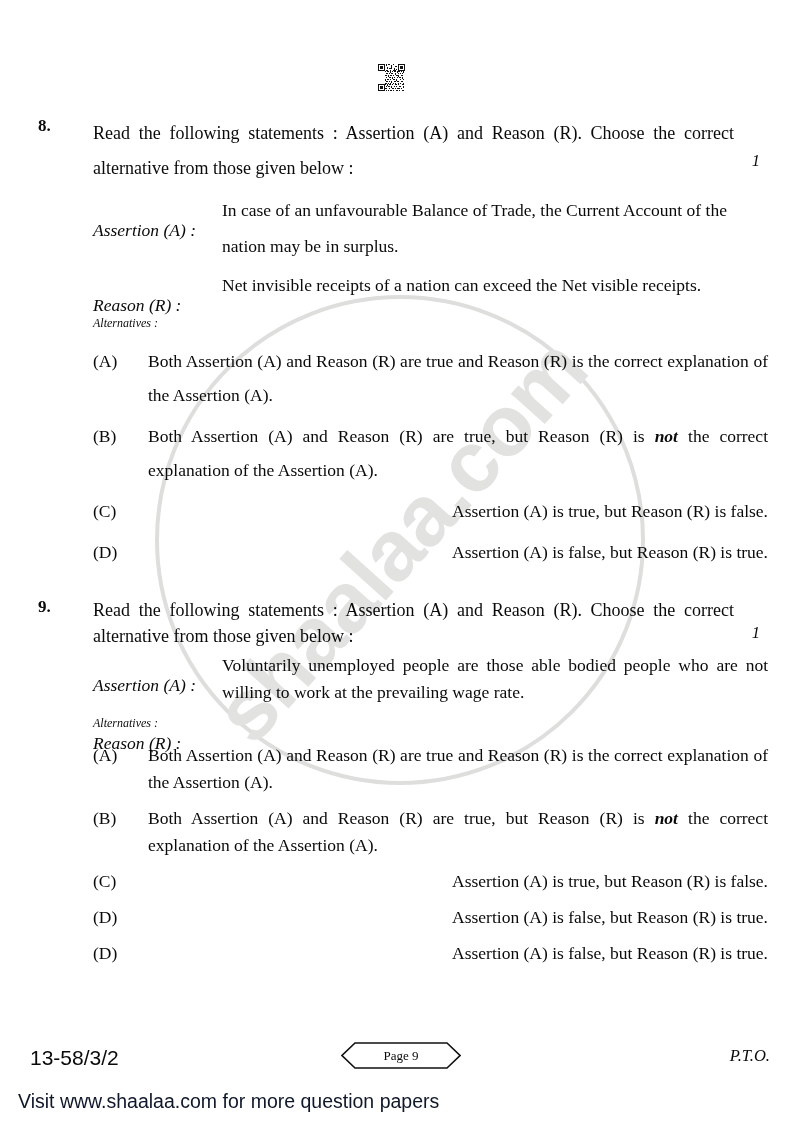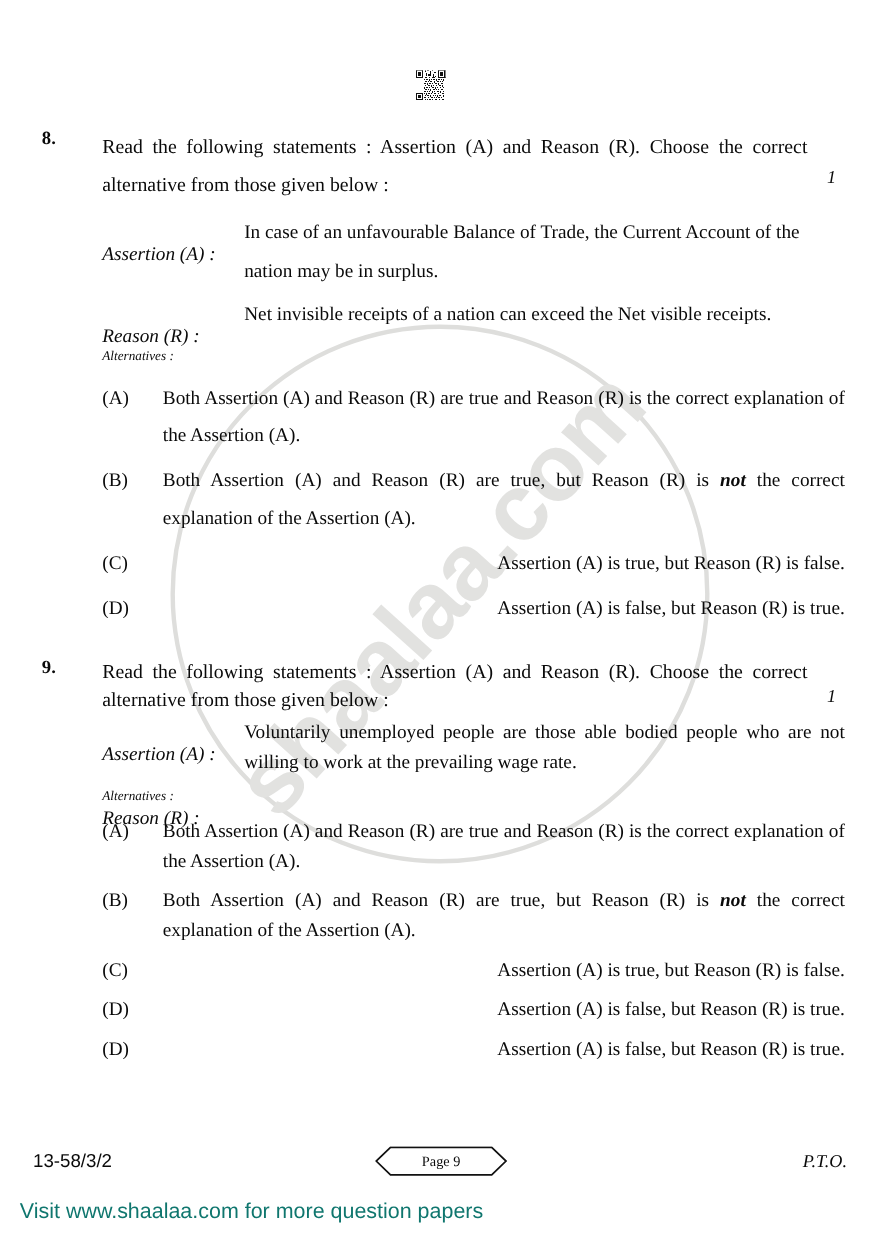--- a/index.html
+++ b/index.html
@@ -169,21 +169,21 @@
     left: 0;
     top: 1042px;
     width: 800px;
     height: 34px;
     z-index: 3;
   }
   .footer-code {
     position: absolute;
     left: 30px;
     top: 4px;
-    font-size: 17px;
+    font-size: 21px;
     font-family: "Liberation Sans", "DejaVu Sans", sans-serif;
   }
   .page-badge {
     position: absolute;
     left: 341px;
     top: 0;
     width: 120px;
     height: 27px;
   }
   .page-badge svg { display: block; }
@@ -206,21 +206,21 @@
     font-weight: normal;
     font-size: 16.5px;
   }
 
   .promo {
     position: absolute;
     left: 18px;
     top: 1090px;
     font-family: "Liberation Sans", "DejaVu Sans", sans-serif;
     font-size: 19.5px;
-    color: #0f766e;
+    color: #0f172a;
     z-index: 3;
   }
 </style>
 </head>
 <body>
 
 <div class="page">
 
   <div class="qr">
     <svg width="27" height="27" viewBox="0 0 29 29" shape-rendering="crispEdges">

